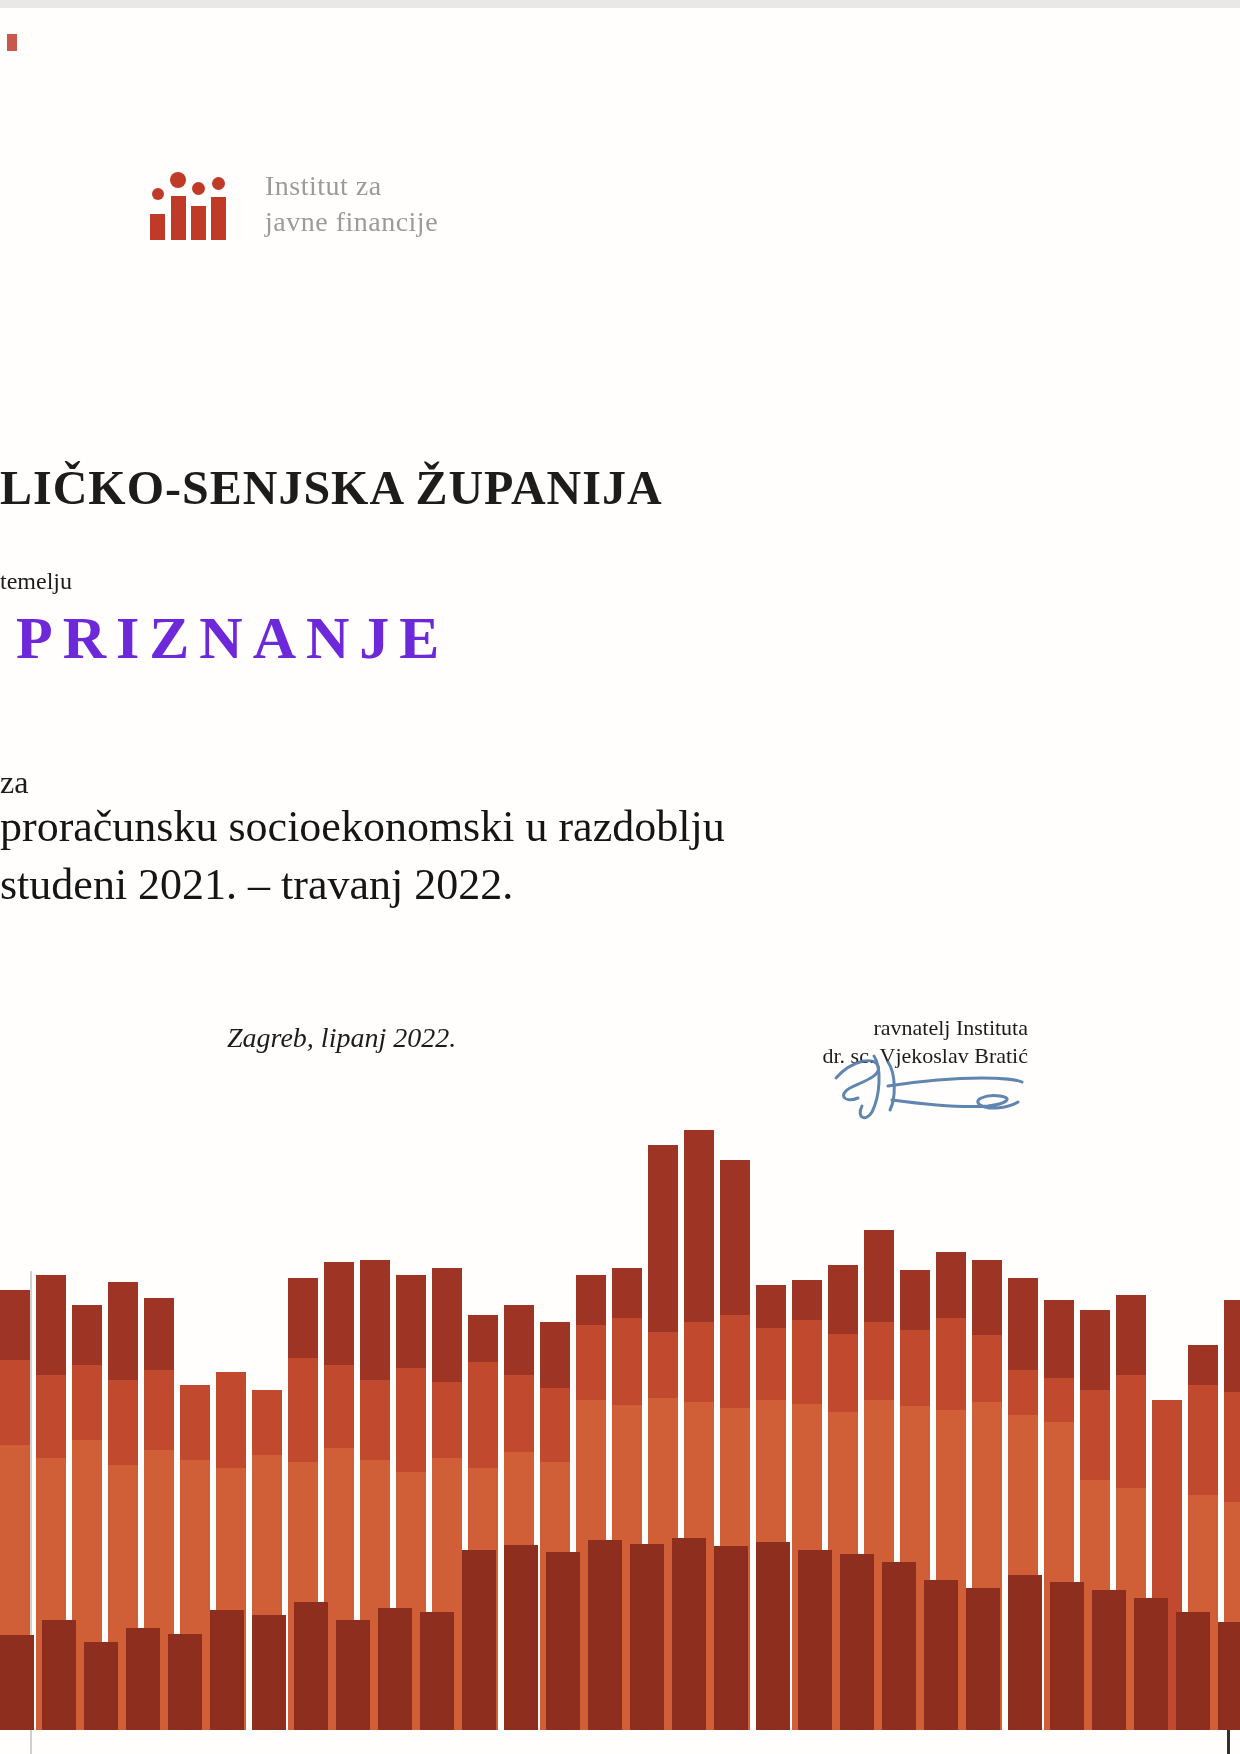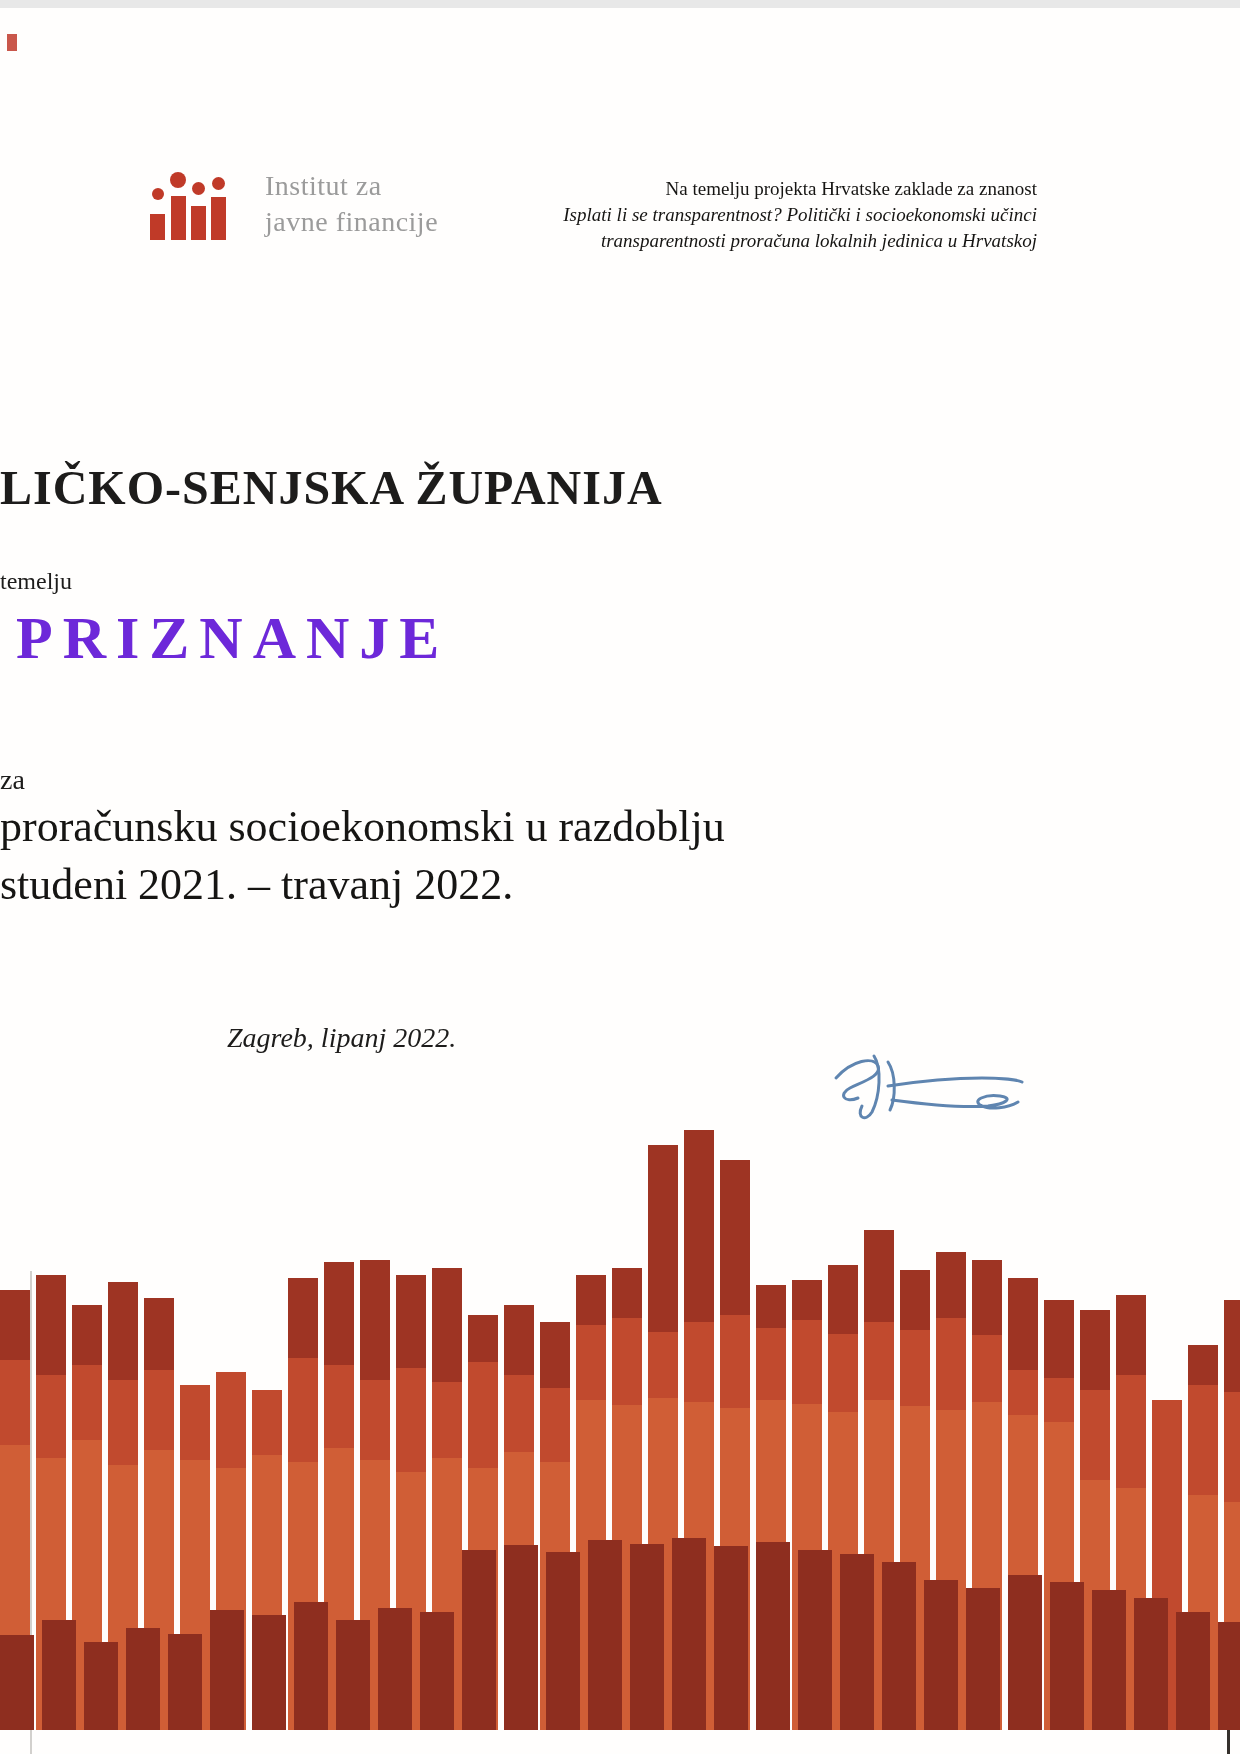--- a/index.html
+++ b/index.html
@@ -28,21 +28,21 @@
   .header-note .it{font-style:italic;}
   .recipient{
     position:absolute;left:0;width:100%;top:452px;
     font-size:48px;font-weight:700;letter-spacing:1px;color:#1d1c1b;
   }
   .dobiva{position:absolute;left:0;width:100%;top:560px;font-size:24px;}
   .award{
     position:absolute;left:16px;width:100%;top:596px;
     font-size:60px;font-weight:700;letter-spacing:10px;color:#6d28d9;
   }
-  .za{position:absolute;left:0;width:100%;top:756px;font-size:28px;}
+  .za{position:absolute;left:0;width:100%;top:756px;font-size:32px;}
   .reason{
     position:absolute;left:0;width:100%;top:790px;
     font-size:44px;line-height:58px;color:#161513;
   }
   
   .place-date{position:absolute;left:227px;top:1014px;font-size:28px;font-style:italic;}
   .sign-block{
     position:absolute;right:212px;top:1006px;
     text-align:right;font-size:22px;line-height:28px;
   }
@@ -81,36 +81,35 @@
       <div class="logo-col">
         <div class="dot" style="width: 13px; height: 13px; background: rgb(192, 58, 40); margin-bottom: 7px;"></div>
         <div class="stick" style="height: 43px; background: rgb(192, 58, 40);"></div>
       </div>
     </div>
   <div class="logo-text">
     <div>Institut za</div>
     <div>javne financije</div>
   </div>
 
-  <div class="header-note">
-    <div>Na temelju projekta Hrvatske zaklade za znanost</div>
-    <div class="it">Isplati li se transparentnost? Politički i socioekonomski učinci</div>
-    <div class="it">transparentnosti proračuna lokalnih jedinica u Hrvatskoj</div>
-  </div>
 
   <div class="recipient">LIČKO-SENJSKA ŽUPANIJA</div>
   <div class="dobiva">temelju</div>
   <div class="award">PRIZNANJE</div>
   <div class="za">za</div>
   <div class="reason">
     <div>proračunsku socioekonomski u razdoblju</div>
     <div>studeni 2021. – travanj 2022.</div>
   </div>
 
   <div class="place-date">Zagreb, lipanj 2022.</div>
+  <div class="sign-block">
+    <div>ravnatelj Instituta</div>
+    <div>dr. sc. Vjekoslav Bratić</div>
+  </div>
   <svg class="signature-svg" width="210" height="80" viewBox="0 0 210 80">
     <g fill="none" stroke="#4e78a8" stroke-width="3" stroke-linecap="round" opacity="0.9">
       <path d="M14,30 C30,12 52,8 56,18 C60,28 40,34 28,40 C16,46 22,56 36,50"></path>
       <path d="M52,8 C60,20 58,48 50,64 C44,74 34,70 40,58"></path>
       <path d="M66,14 C74,26 74,50 68,62"></path>
       <path d="M66,38 C92,34 128,30 160,30 C180,30 196,32 200,34"></path>
       <path d="M70,52 C100,56 140,60 166,58 C184,56 192,50 178,48 C164,46 148,52 160,58 C168,62 186,60 196,54"></path>
     </g>
   </svg>
 

